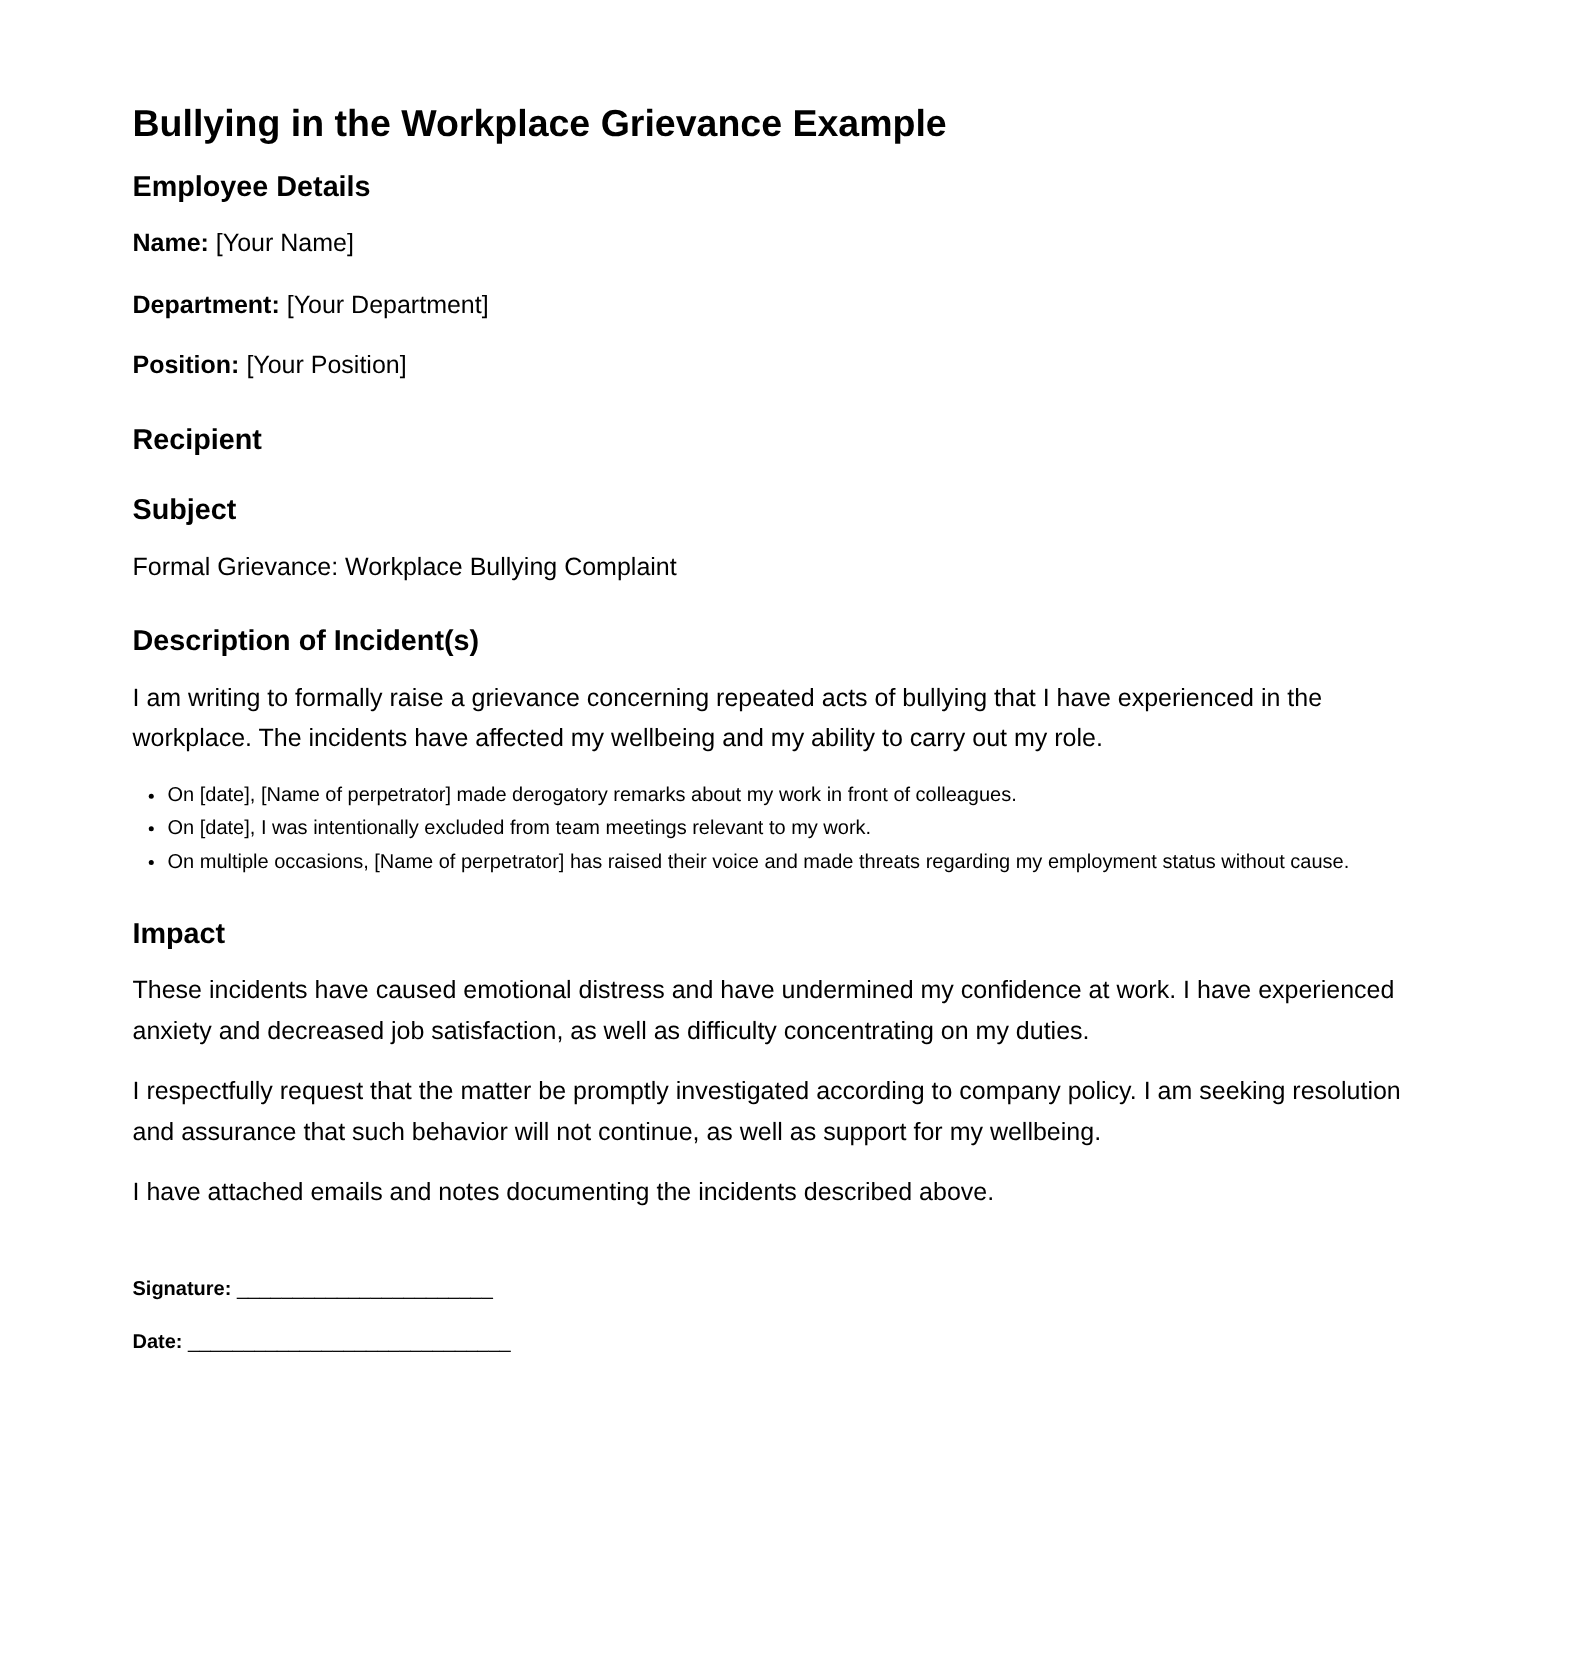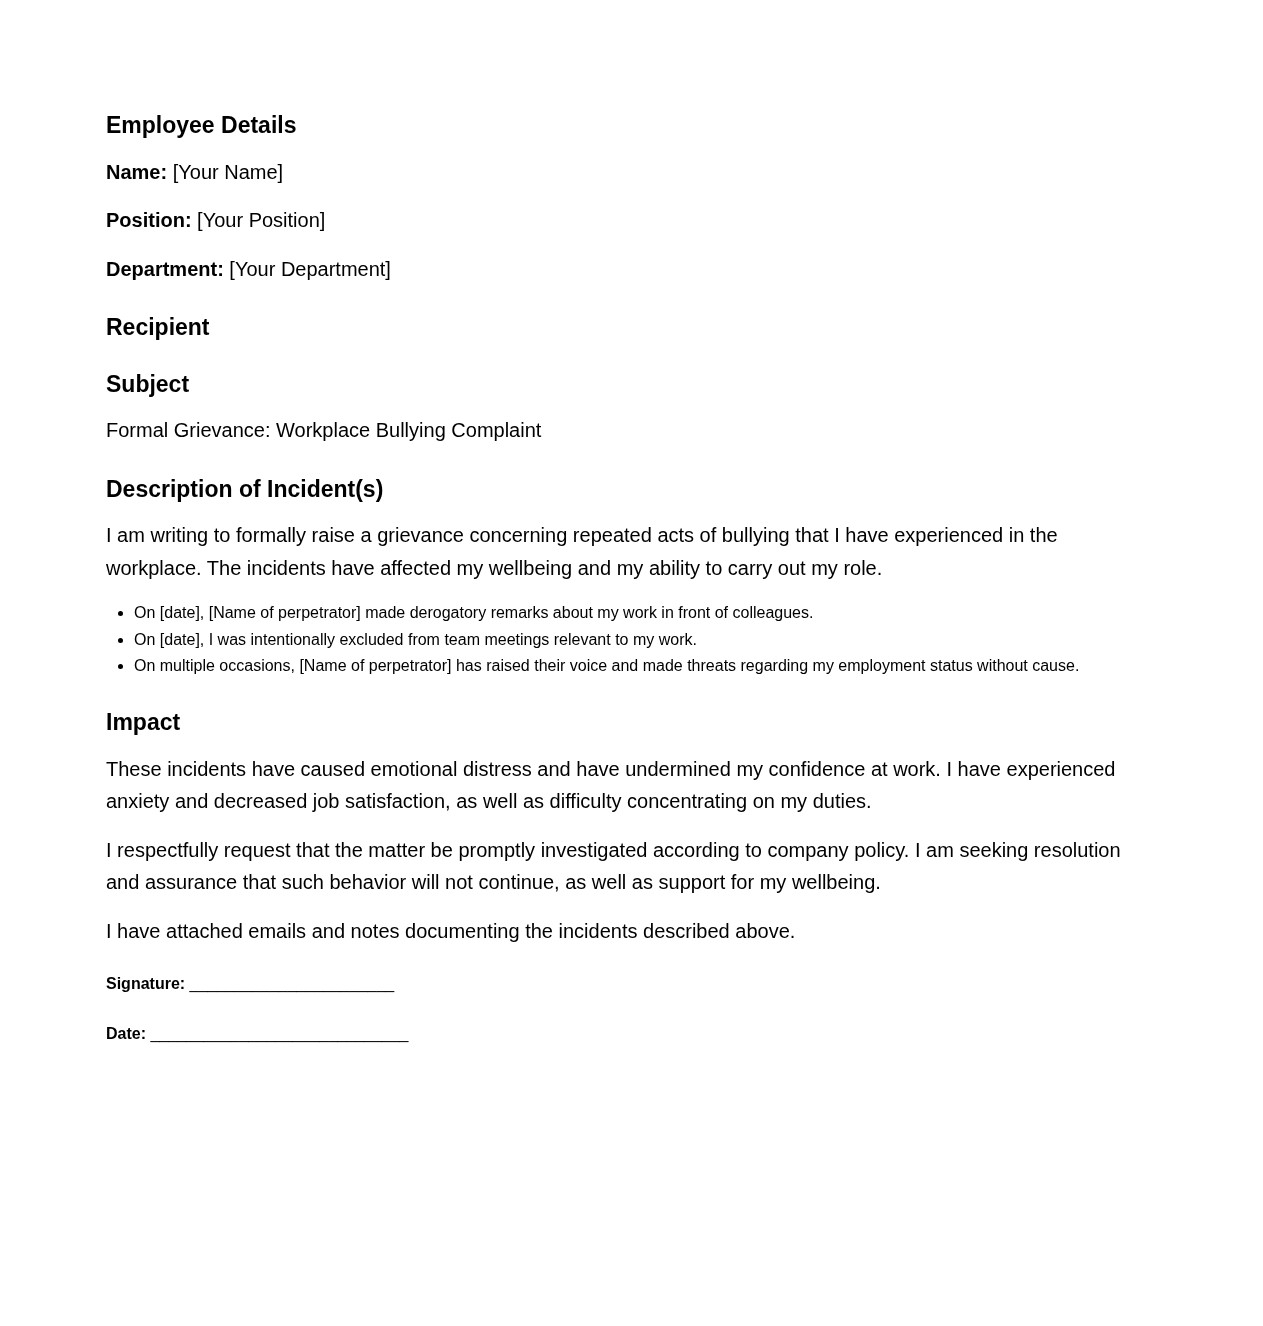--- a/index.html
+++ b/index.html
@@ -22,57 +22,56 @@
     margin: 0 0 18px 0;
   }
   h2.section-heading {
     font-size: 23px;
     line-height: 1.2;
     font-weight: bold;
     margin: 29px 0 16px 0;
   }
   h1.doc-title + h2.section-heading {
     margin-top: 0;
-    font-family: Liberation Serif, serif;
   }
   p.body-text {
     font-size: 20px;
     line-height: 1.625;
     margin: 16px 0;
   }
   .field-label { font-weight: bold; }
   ul.bullet-list {
     margin: 16px 0;
     padding-left: 28px;
   }
   ul.bullet-list li {
     font-size: 16px;
     line-height: 1.66;
   }
   p.signature-row { margin-top: 48px; }
   p.signature-row, p.date-row {
     font-size: 16px;
     line-height: 1.625;
-    margin-top: 24px;
   }
   .sig-line { letter-spacing: 0; white-space: nowrap; }
 </style>
 </head>
 <body>
 
 <div class="doc">
 
+  <h1 class="doc-title">Bullying in the Workplace Grievance Example</h1>
 
   <h2 class="section-heading">Employee Details</h2>
 
   <p class="body-text"><span class="field-label">Name:</span><span> [Your Name]</span></p>
 
+  <p class="body-text"><span class="field-label">Department:</span><span> [Your Department]</span></p>
+
   <p class="body-text"><span class="field-label">Position:</span><span> [Your Position]</span></p>
-
-  <p class="body-text"><span class="field-label">Department:</span><span> [Your Department]</span></p>
 
 
   <h2 class="section-heading">Recipient</h2>
 
 
   <h2 class="section-heading">Subject</h2>
 
   <p class="body-text">Formal Grievance: Workplace Bullying Complaint</p>
 
   <h2 class="section-heading">Description of Incident(s)</h2>

